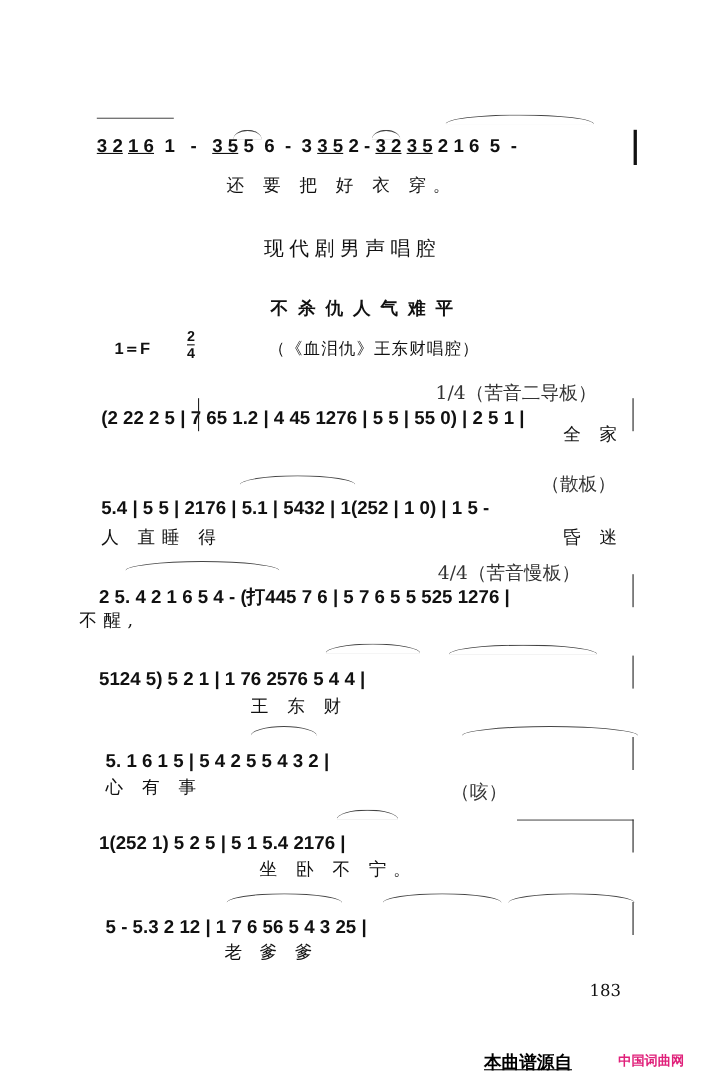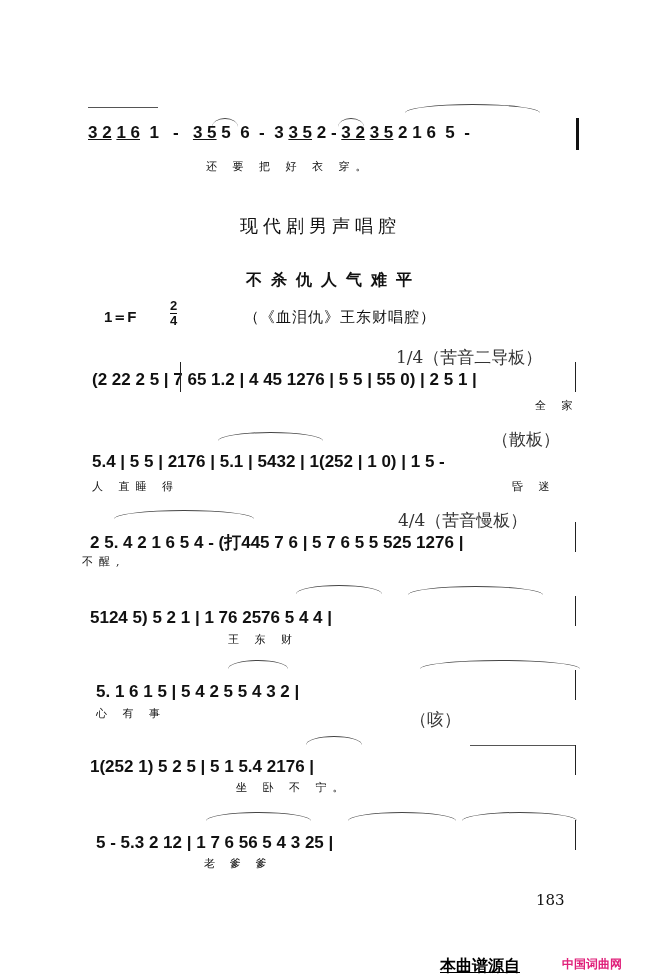--- a/index.html
+++ b/index.html
@@ -1,19 +1,19 @@
 <!DOCTYPE html>
 <html><head>
 <meta charset="utf-8">
 <style>
   html,body{margin:0;padding:0;background:#fff;}
   body{width:660px;height:980px;position:relative;overflow:hidden;color:#111;font-family:"Liberation Sans","DejaVu Sans",sans-serif;}
   .abs{position:absolute;white-space:nowrap;}
   .notes{font-family:"Liberation Sans",sans-serif;font-weight:bold;font-size:17px;letter-spacing:0px;}
-  .lyric{font-family:"DejaVu Serif",serif;font-size:11px;letter-spacing:6px;}
+  .lyric{font-family:"DejaVu Serif",serif;font-size:16px;letter-spacing:6px;}
   .title1{font-family:"DejaVu Serif",serif;font-size:18px;letter-spacing:5px;}
   .title2{font-family:"DejaVu Sans",sans-serif;font-weight:bold;font-size:16px;letter-spacing:9px;}
   .sub{font-family:"DejaVu Serif",serif;font-size:15px;letter-spacing:1px;}
   .tempo{font-family:"DejaVu Serif",serif;font-size:17px;color:#333;}
   .bar{position:absolute;width:1px;background:#222;}
   .dbar{position:absolute;width:3px;background:#111;}
   .slur{position:absolute;border-top:1px solid #444;border-radius:50% 50% 0 0 / 100% 100% 0 0;height:8px;}
   .tie{position:absolute;border-top:1px solid #555;}
   .pgnum{font-family:"DejaVu Serif",serif;font-size:15px;}
   .foot-a{font-family:"DejaVu Sans",sans-serif;font-weight:bold;font-size:16px;color:#000;}
@@ -39,33 +39,33 @@
 <div class="abs notes" style="left:170px;top:299px;font-size:13px;line-height:14px;text-align:center;">
   <div style="border-bottom:1px solid #111;">2</div>
   <div>4</div>
 </div>
 <div class="abs sub" style="left:244px;top:308px;">（《血泪仇》王东财唱腔）</div>
 
 <div class="abs tempo" style="left:396px;top:346px;">1/4（苦音二导板）</div>
 <div class="abs notes" style="left:92px;top:370px;">(2 22 2 5 | 7 65  1.2 | 4 45  1276 | 5 5 | 55 0) | 2 5 1 |</div>
 <div class="bar" style="left:180px;top:362px;height:30px;"></div>
 <div class="bar" style="left:575px;top:362px;height:30px;"></div>
-<div class="abs lyric" style="left:512px;top:398px;margin-left:23px;">全  家</div>
+<div class="abs lyric" style="left:512px;top:385px;">全  家</div>
 
 <div class="slur" style="left:218px;top:432px;width:105px;"></div>
 <div class="abs tempo" style="left:492px;top:428px;">（散板）</div>
 <div class="abs notes" style="left:92px;top:452px;">5.4 | 5 5 | 2176 | 5.1 | 5432 | 1(252 | 1 0) | 1  5 -</div>
 <div class="abs lyric" style="left:92px;top:479px;">人   直睡  得</div>
 <div class="abs lyric" style="left:512px;top:479px;">昏  迷</div>
 
 <div class="slur" style="left:114px;top:510px;width:140px;"></div>
 <div class="abs tempo" style="left:398px;top:509px;">4/4（苦音慢板）</div>
 <div class="abs notes" style="left:90px;top:531px;">2 5.  4  2 1  6 5 4 - (打445 7 6 | 5 7 6 5  5 525  1276 |</div>
 <div class="bar" style="left:575px;top:522px;height:30px;"></div>
-<div class="abs lyric" style="left:82px;top:554px;">不醒,</div>
+<div class="abs lyric" style="left:72px;top:554px;">不醒,</div>
 
 <div class="slur" style="left:296px;top:585px;width:86px;"></div>
 <div class="slur" style="left:408px;top:586px;width:135px;"></div>
 <div class="abs notes" style="left:90px;top:608px;">5124   5)   5 2   1 | 1 76  2576   5 4   4 |</div>
 <div class="bar" style="left:575px;top:596px;height:30px;"></div>
 <div class="abs lyric" style="left:228px;top:632px;">王     东          财</div>
 
 <div class="slur" style="left:228px;top:660px;width:60px;"></div>
 <div class="slur" style="left:420px;top:660px;width:160px;"></div>
 <div class="abs notes" style="left:96px;top:682px;">5.   1 6   1   5 | 5 4   2 5  5 4  3 2 |</div>

